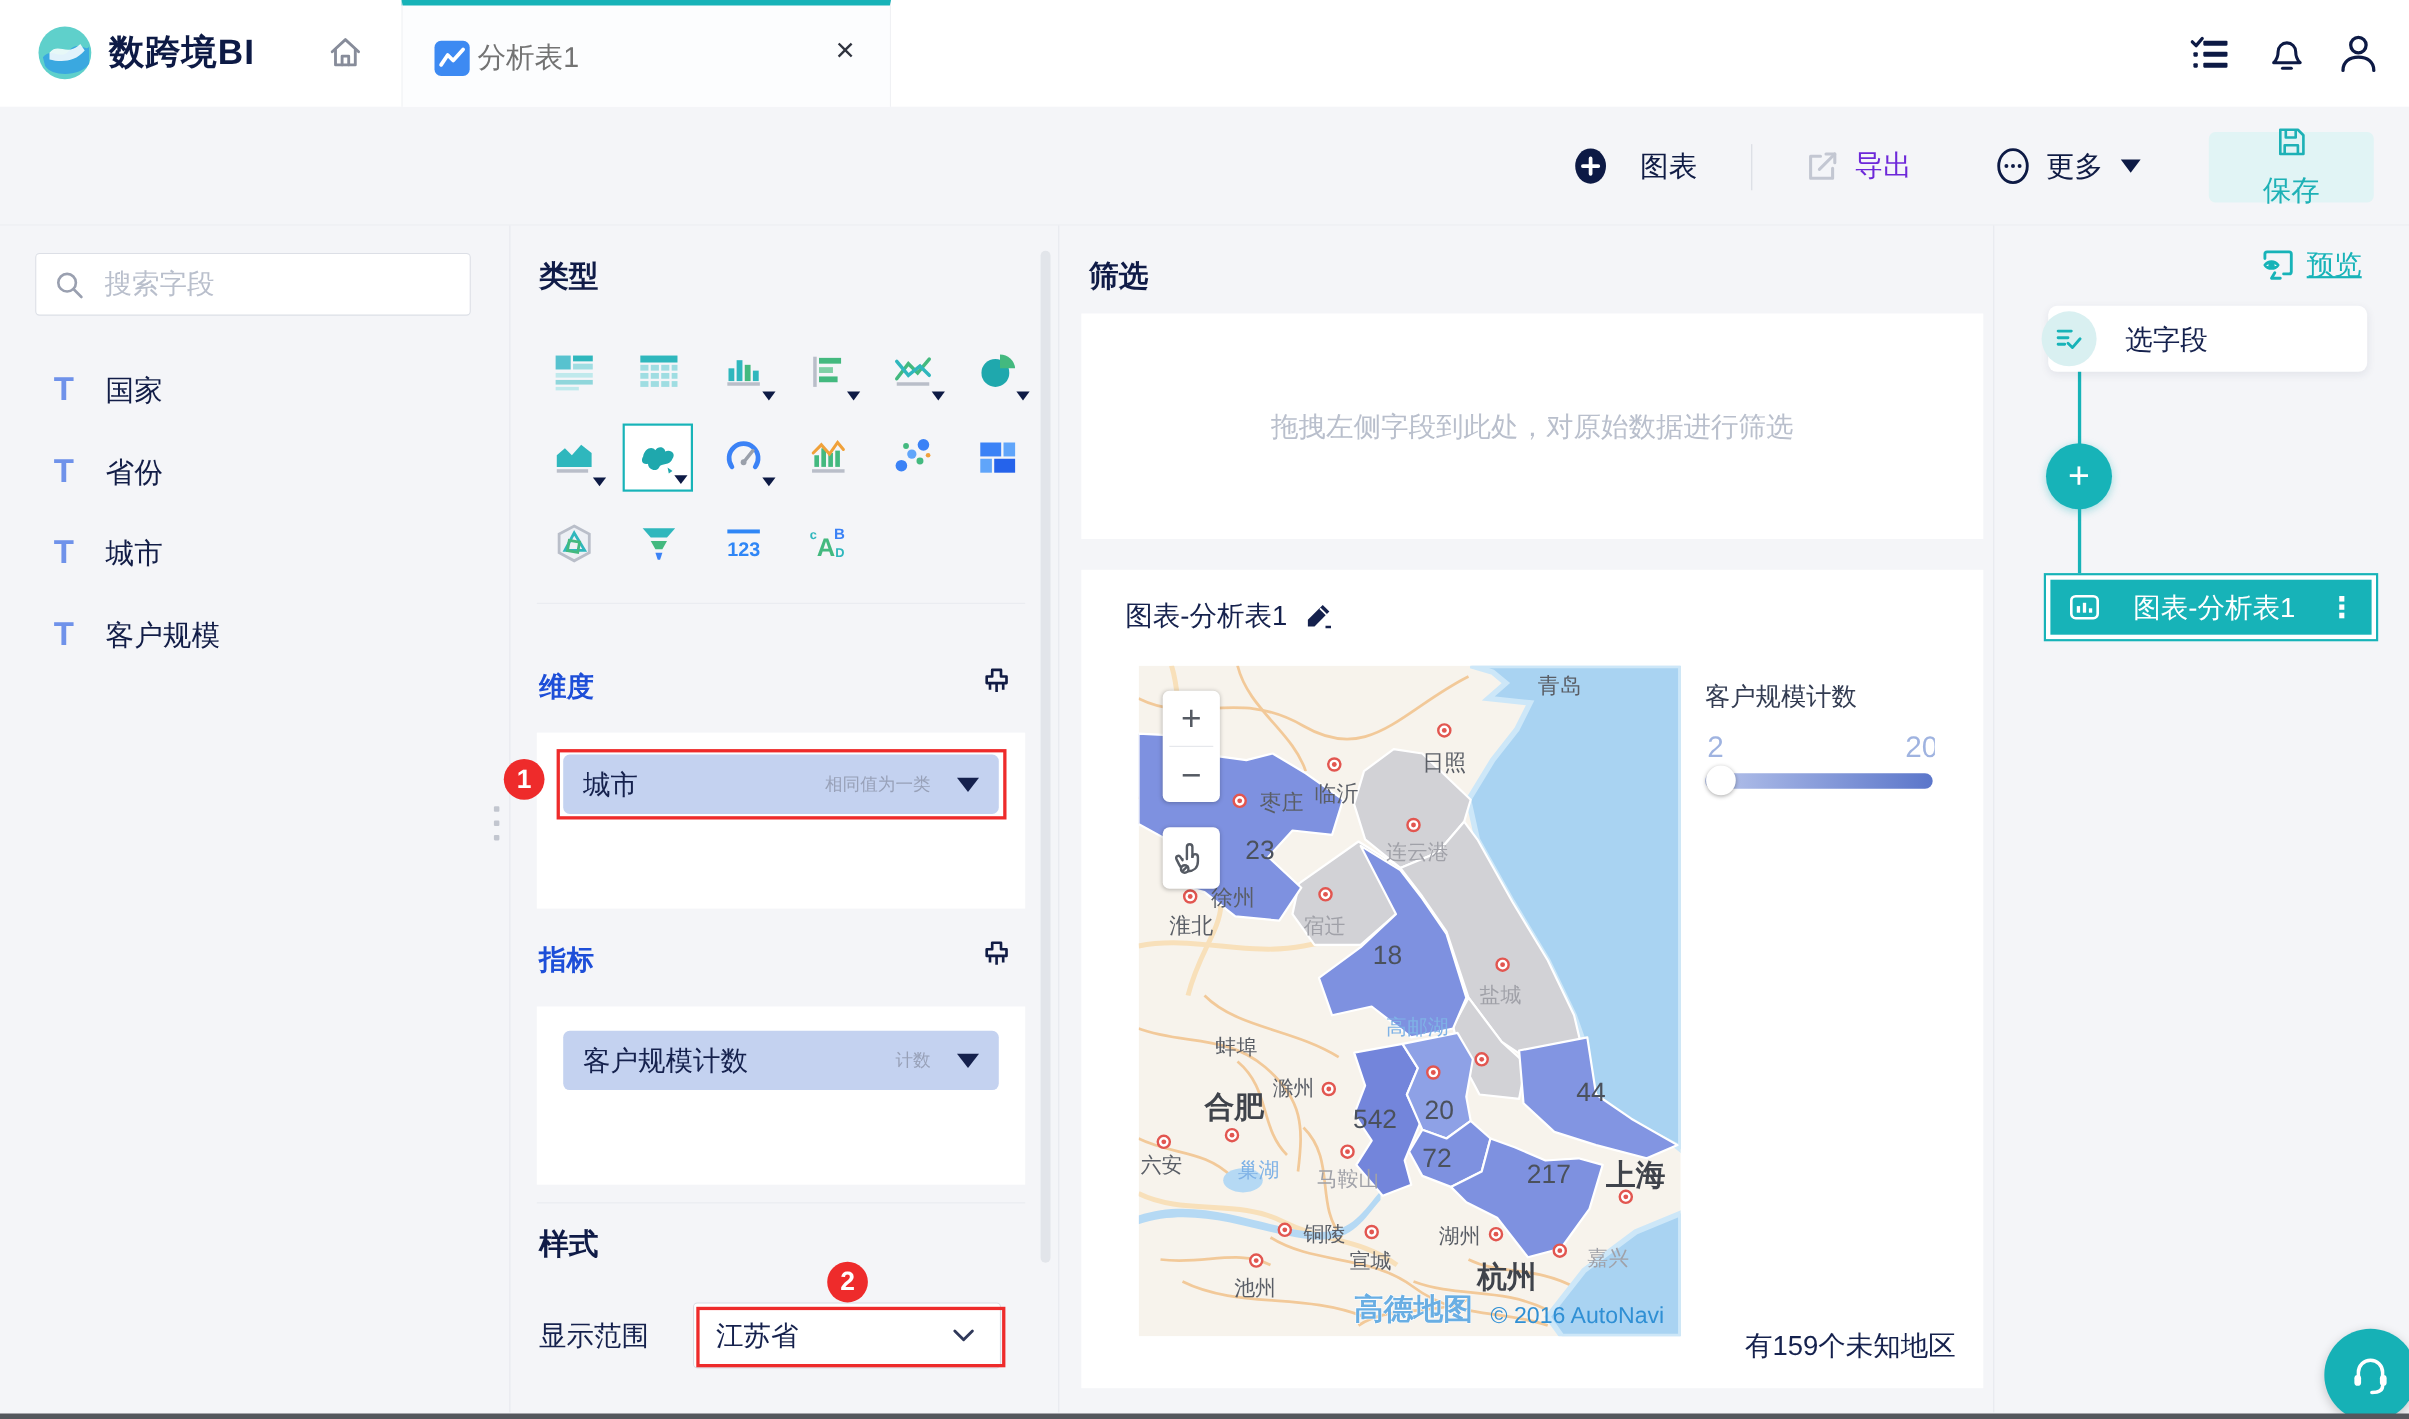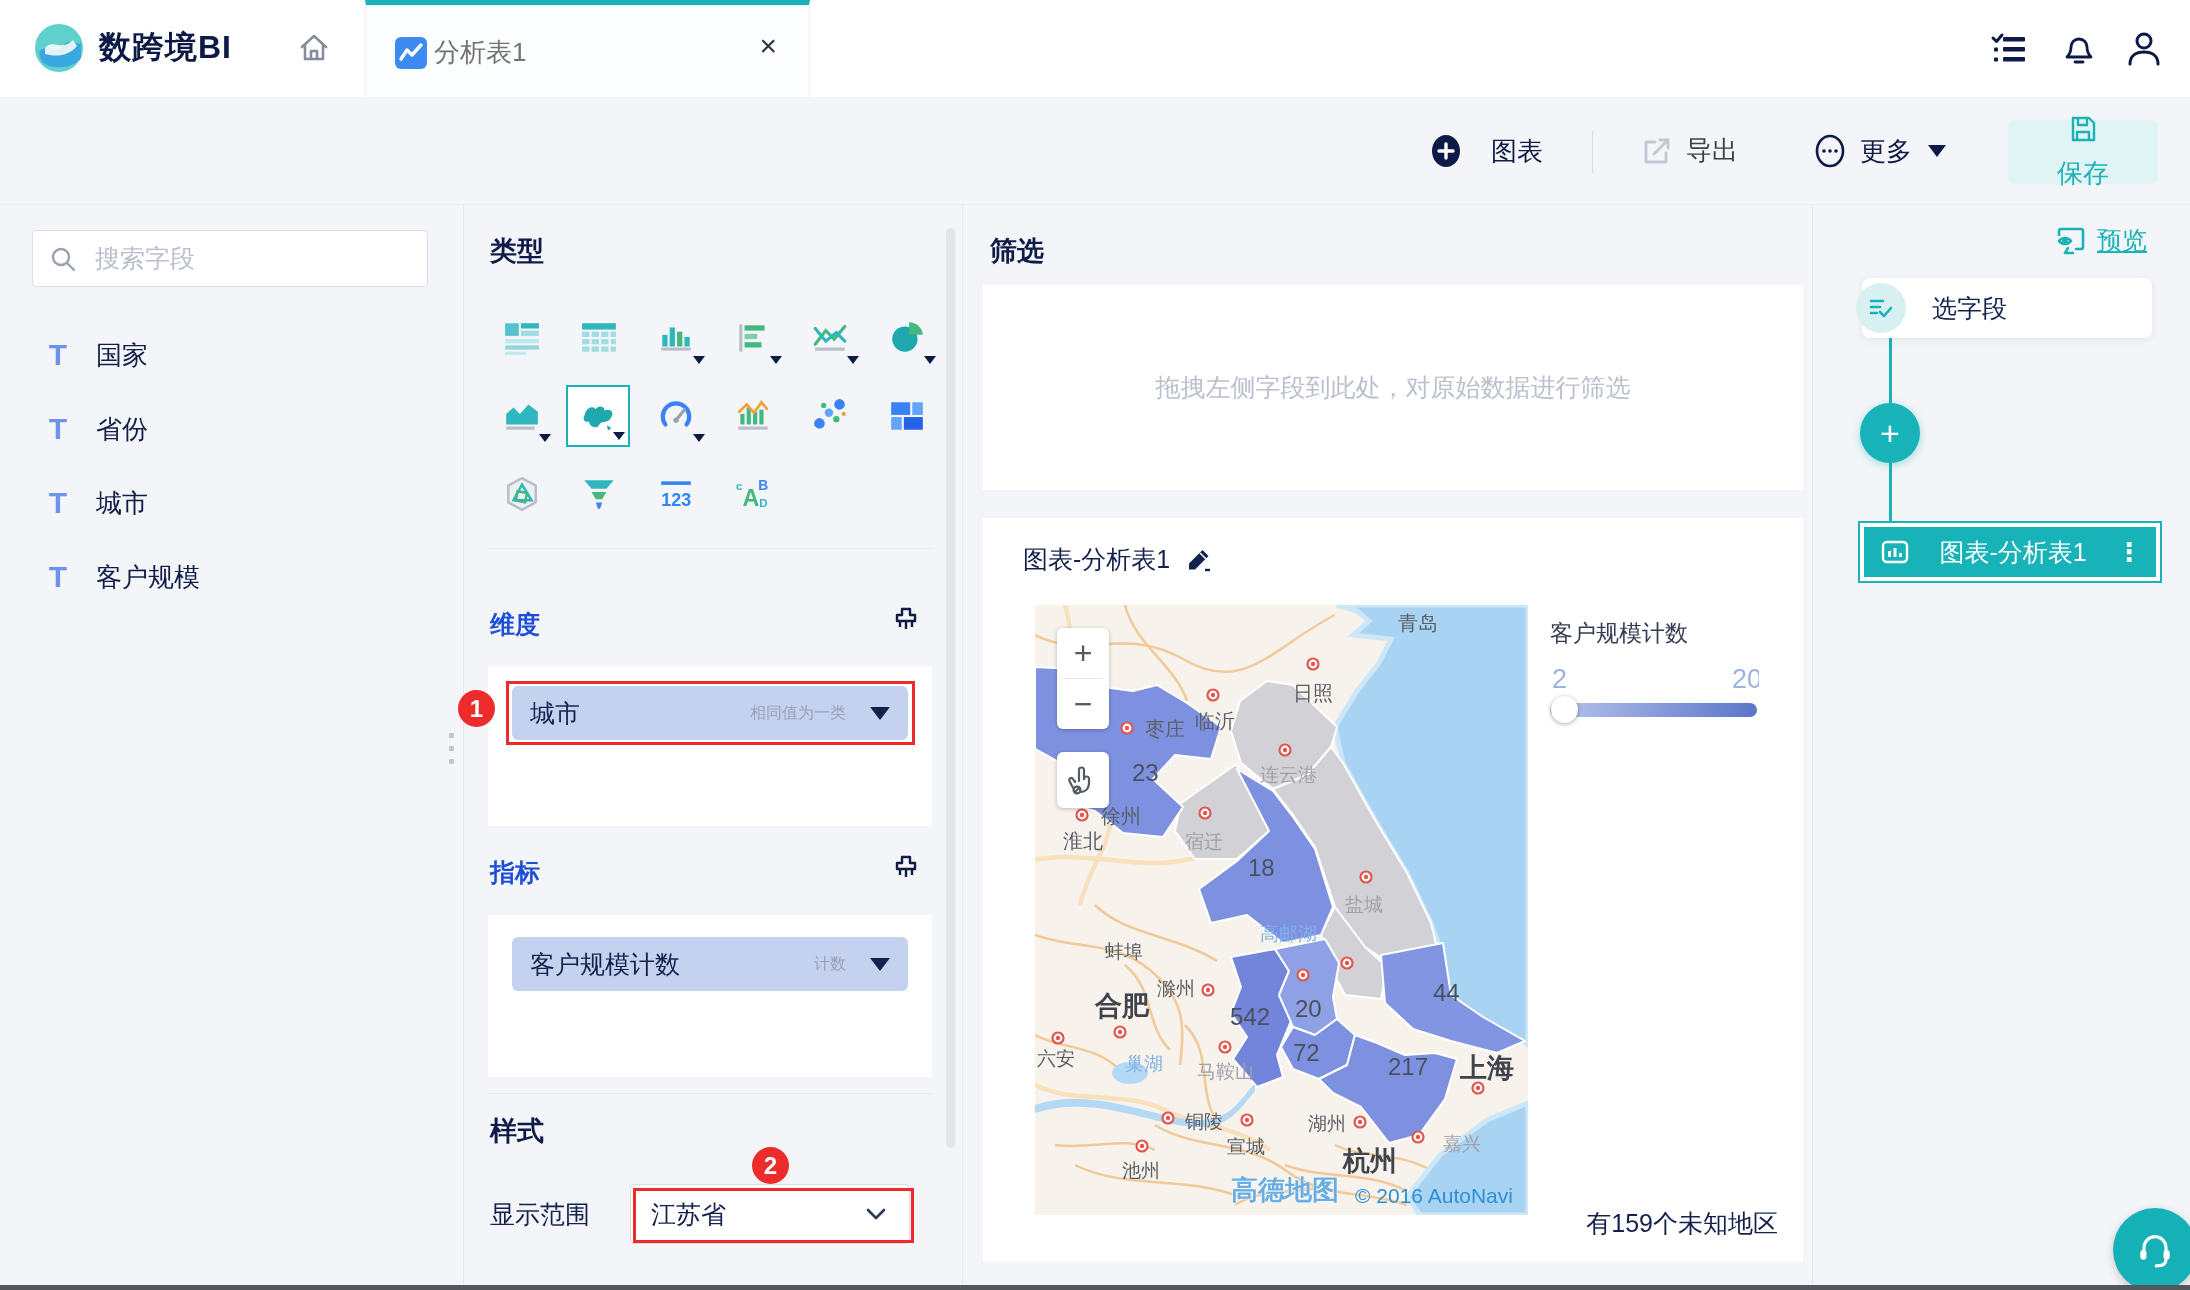--- a/index.html
+++ b/index.html
@@ -4,21 +4,21 @@
 <style>
   html,body{margin:0;padding:0;background:#e9eaee;}
   #app{position:relative;width:2190px;height:1290px;background:#f4f5f8;overflow:hidden;
        font-family:"Liberation Sans","DejaVu Sans",sans-serif;color:#111c45;}
   .abs{position:absolute;}
   .card{background:#fff;}
   .hdr{position:absolute;left:0;top:0;width:2190px;height:97px;background:#fff;}
   .tab{position:absolute;left:365px;top:0;width:445px;height:97px;background:#fcfdfe;
        border-top:5px solid #17b3b8;border-left:1px solid #f0f1f4;border-right:1px solid #f0f1f4;box-sizing:border-box;}
   .toolbtn{display:flex;align-items:center;gap:12px;font-size:26px;color:#101c45;cursor:pointer;}
-  .disabled{color:#404040;}
+  .disabled{color:#6d28d9;}
   .savebtn{display:flex;align-items:center;justify-content:center;gap:12px;background:#e1f4f5;border-radius:6px;
        color:#1db1b6;font-size:26px;}
   .vdiv{position:absolute;top:205px;bottom:6px;width:1px;background:#e7e9ee;}
   .searchbox{position:absolute;left:32px;top:230px;width:396px;height:57px;background:#fff;border:1px solid #dcdfe6;
        border-radius:4px;box-sizing:border-box;display:flex;align-items:center;padding:16px 16px;gap:16px;}
   .searchbox input{border:none;outline:none;font-size:25px;flex:1;color:#111c45;background:transparent;
        font-family:"Liberation Sans","DejaVu Sans",sans-serif;}
   .searchbox input::placeholder{color:#b9bfcc;}
   .fieldrow{position:absolute;left:46px;display:flex;align-items:center;gap:26px;height:40px;}
   .ticon{color:#6f92ea;font-size:30px;font-weight:700;width:24px;text-align:center;}

